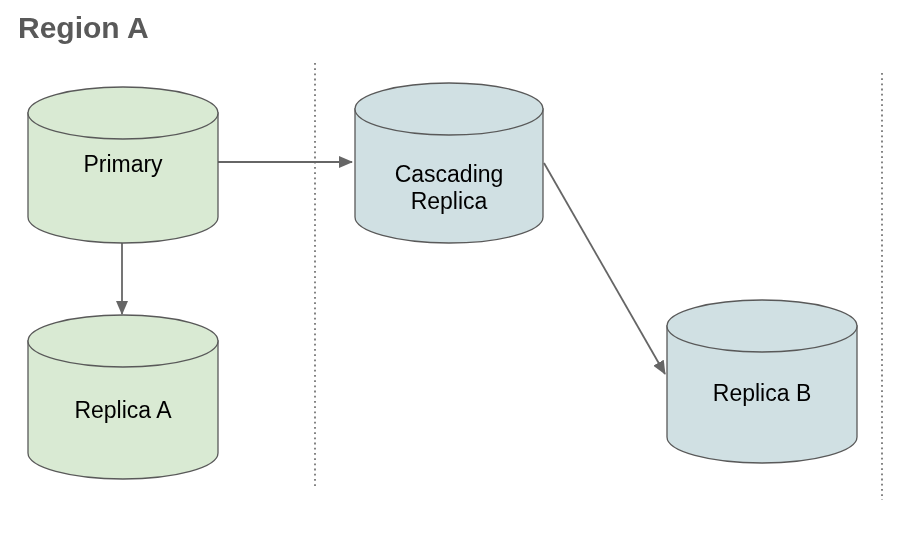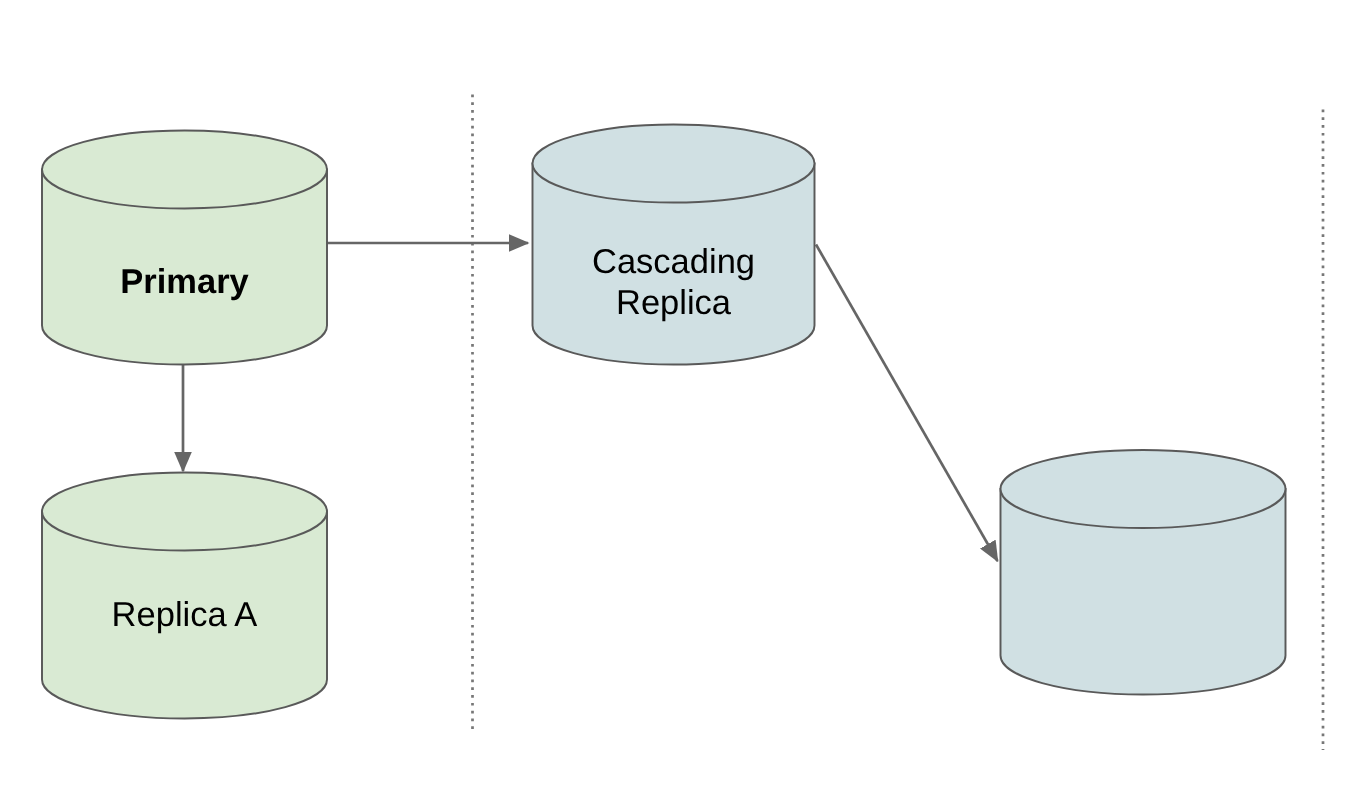--- a/index.html
+++ b/index.html
@@ -74,18 +74,20 @@
       <path d="M355,109 L355,217 A94,26 0 0 0 543,217 L543,109 Z" stroke="#595959" stroke-width="1.3" fill="#d0e0e3"></path>
       <ellipse cx="449" cy="109" rx="94" ry="26" stroke="#595959" stroke-width="1.3" fill="#d0e0e3"></ellipse>
     </g>
 
     <g>
       <path d="M667,326 L667,437 A95,26 0 0 0 857,437 L857,326 Z" stroke="#595959" stroke-width="1.3" fill="#d0e0e3"></path>
       <ellipse cx="762" cy="326" rx="95" ry="26" stroke="#595959" stroke-width="1.3" fill="#d0e0e3"></ellipse>
     </g>
   </svg>
 
+  <div class="region-heading" style="left:18px; top:11px;">Region A</div>
 
-  <div class="node-label" style="left:123px; top:188px;font-weight:bold;">Primary</div>
+  <div class="node-label" style="left:123px; top:164px;">Primary</div>
   <div class="node-label" style="left:123px; top:410px;">Replica A</div>
   <div class="node-label wrap" style="left:449px; top:173px;margin-top:15px;">Cascading Replica</div>
+  <div class="node-label" style="left:762px; top:393px;">Replica B</div>
 
 </div>
 
 </body></html>

